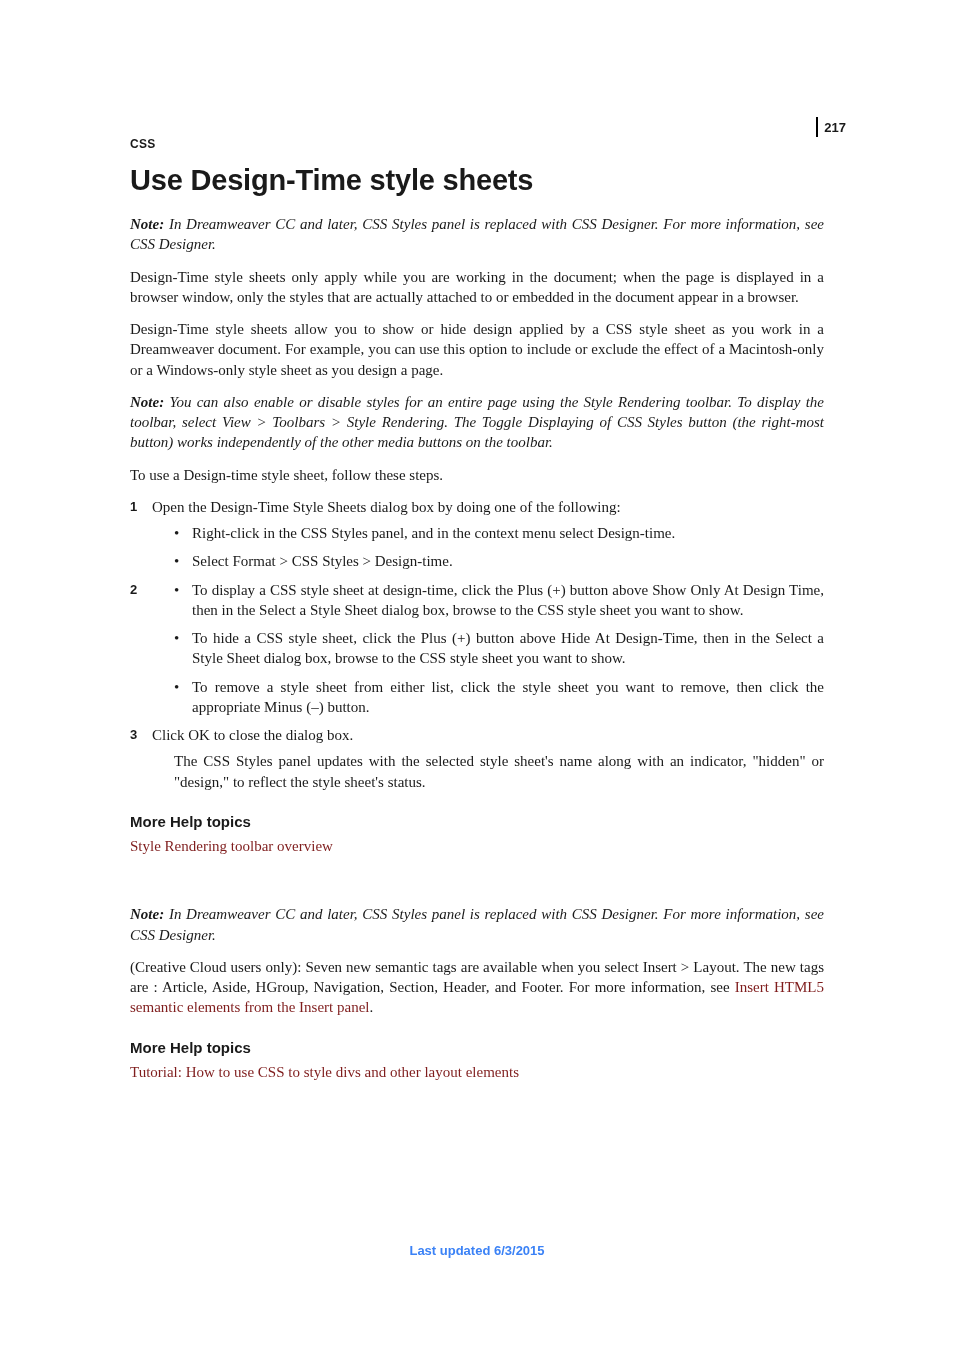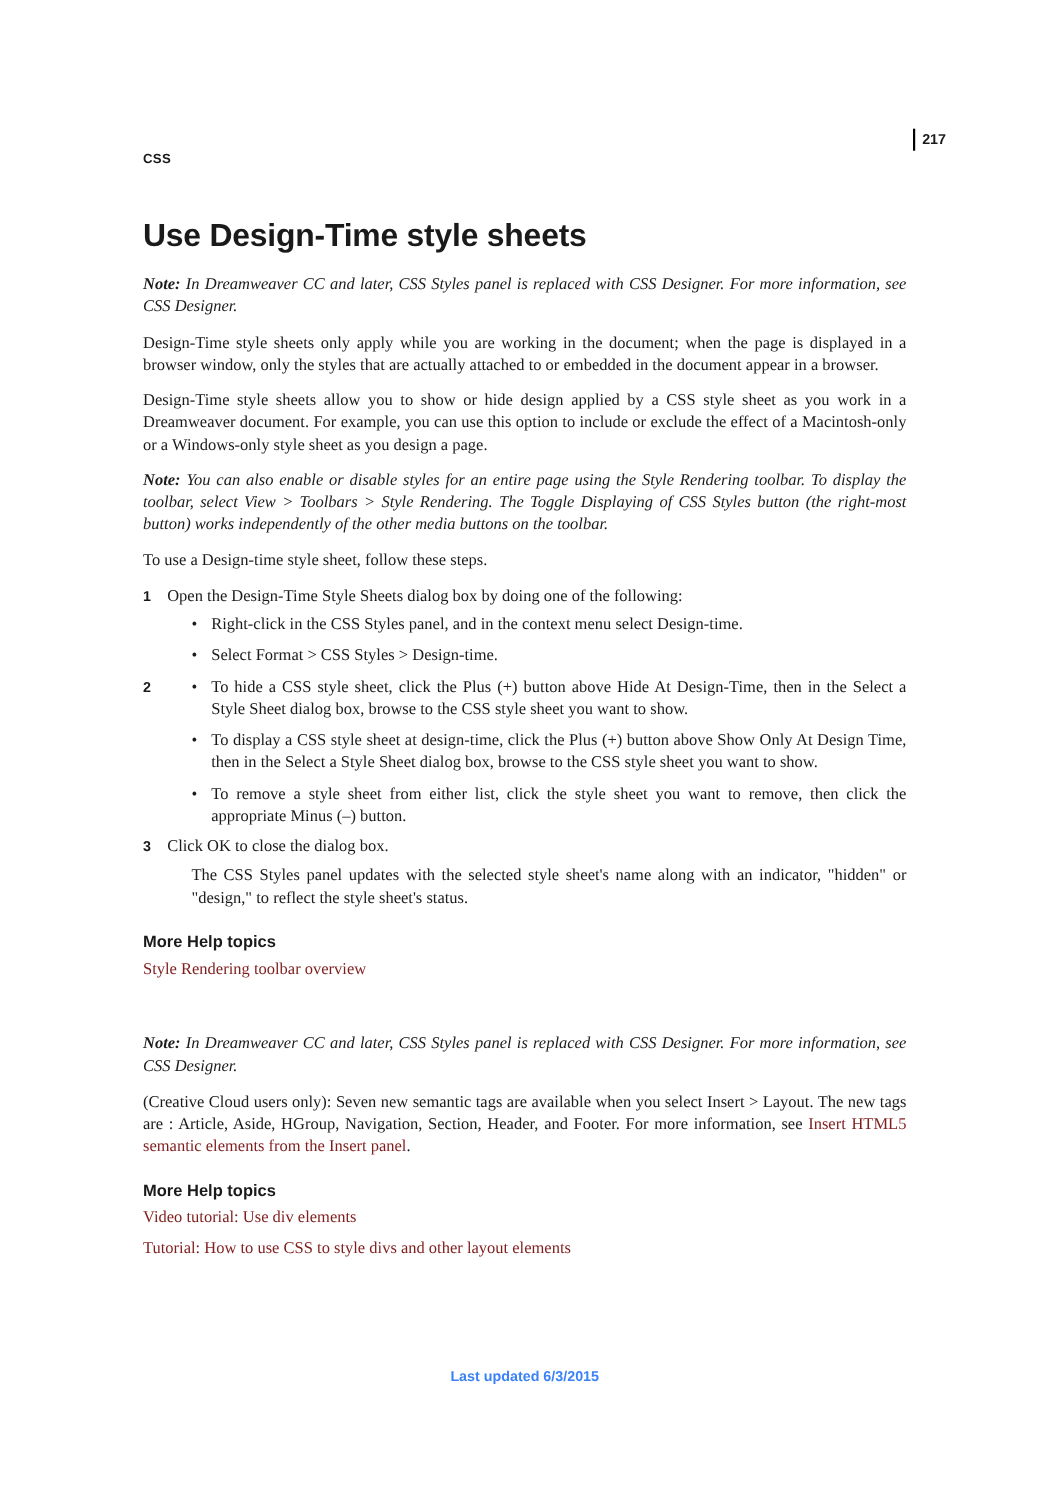--- a/index.html
+++ b/index.html
@@ -24,40 +24,40 @@
     position: absolute;
     left: 130px;
     top: 136px;
     font-family: "Myriad Pro", "Segoe UI", Arial, sans-serif;
     font-weight: 700;
     font-size: 12px;
     letter-spacing: 0.3px;
   }
   .page-number-wrap {
     position: absolute;
-    right: 94px;
+    right: 108px;
     top: 117px;
     border-left: 2px solid #000;
     padding-left: 6px;
     height: 20px;
   }
   .page-number {
     font-family: "Myriad Pro", "Segoe UI", Arial, sans-serif;
     font-weight: 700;
     font-size: 13px;
     line-height: 1;
   }
   h1 {
     font-family: "Myriad Pro", "Segoe UI", Arial, sans-serif;
     font-weight: 700;
     font-size: 29px;
     margin: 0 0 14px 0;
     letter-spacing: -0.2px;
   }
-  .content { margin-top: 78px; }
+  .content { margin-top: 43px; }
   p { margin: 0 0 10px 0; text-align: justify; }
   .note { font-style: italic; margin-bottom: 12px; }
   .note b { font-style: italic; font-weight: 700; }
   .block { margin-bottom: 12px; }
   ol.steps { list-style: none; padding: 0; margin: 0 0 10px 0; counter-reset: step; }
   ol.steps > li { counter-increment: step; position: relative; padding-left: 22px; margin-bottom: 8px; }
   ol.steps > li::before {
     content: counter(step);
     position: absolute;
     left: 0;
@@ -113,39 +113,38 @@
     <ol class="steps">
       <li>
         <span>Open the Design-Time Style Sheets dialog box by doing one of the following:</span>
         <ul class="bullets">
           <li>Right-click in the CSS Styles panel, and in the context menu select Design-time.</li>
           <li>Select Format &gt; CSS Styles &gt; Design-time.</li>
         </ul>
       </li>
       <li>
         <ul class="bullets">
+          <li>To display a CSS style sheet at design-time, click the Plus (+) button above Show Only At Design Time, then in the Select a Style Sheet dialog box, browse to the CSS style sheet you want to show.</li>
           <li>To hide a CSS style sheet, click the Plus (+) button above Hide At Design-Time, then in the Select a Style Sheet dialog box, browse to the CSS style sheet you want to show.</li>
-          <li>To display a CSS style sheet at design-time, click the Plus (+) button above Show Only At Design Time, then in the Select a Style Sheet dialog box, browse to the CSS style sheet you want to show.</li>
           <li>To remove a style sheet from either list, click the style sheet you want to remove, then click the appropriate Minus (–) button.</li>
         </ul>
       </li>
       <li>
         <span>Click OK to close the dialog box.</span>
         <p class="sub-p">The CSS Styles panel updates with the selected style sheet's name along with an indicator, "hidden" or "design," to reflect the style sheet's status.</p>
       </li>
     </ol>
 
     <h3>More Help topics</h3>
     <p style="margin-top:2px;"><a class="link" href="#">Style Rendering toolbar overview</a></p>
 
     <div class="section2">
       <p class="note"><b>Note:</b><span> In Dreamweaver CC and later, CSS Styles panel is replaced with CSS Designer. For more information, see CSS Designer.</span></p>
       <p class="block">
         <span>(Creative Cloud users only): Seven new semantic tags are available when you select Insert &gt; Layout. The new tags are : Article, Aside, HGroup, Navigation, Section, Header, and Footer. For more information, see </span><a class="link" href="#">Insert HTML5 semantic elements from the Insert panel</a><span>.</span>
       </p>
       <h3>More Help topics</h3>
-      <p style="margin:2px 0 8px 0;"><a class="link" href="#">Video tutorial: Use div elements</a></p>
       <p style="margin:0;"><a class="link" href="#">Tutorial: How to use CSS to style divs and other layout elements</a></p>
     </div>
   </div>
 </div>
 
 <div class="footer">Last updated 6/3/2015</div>
 
 </body></html>

